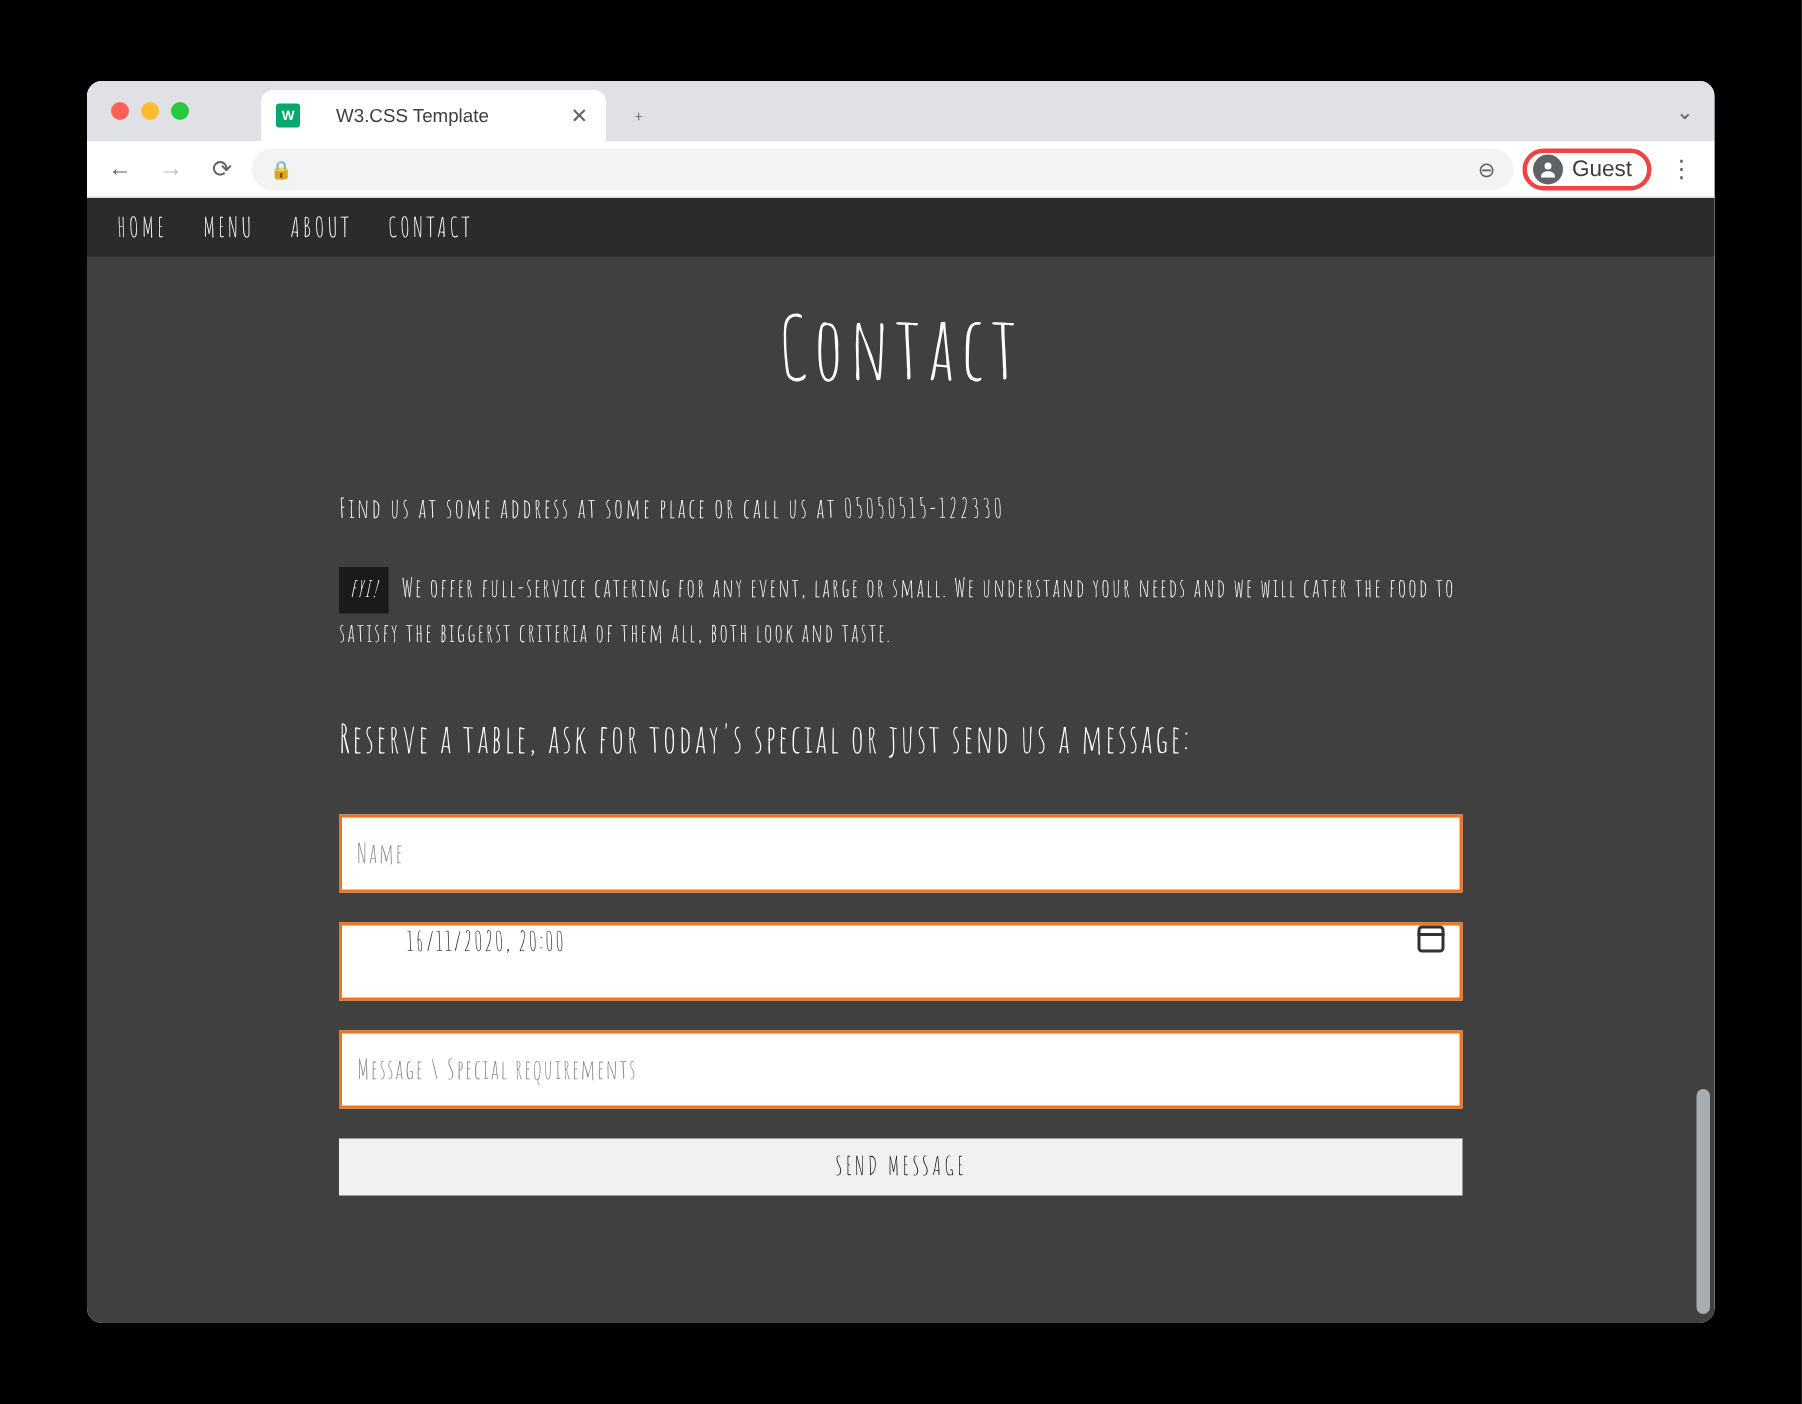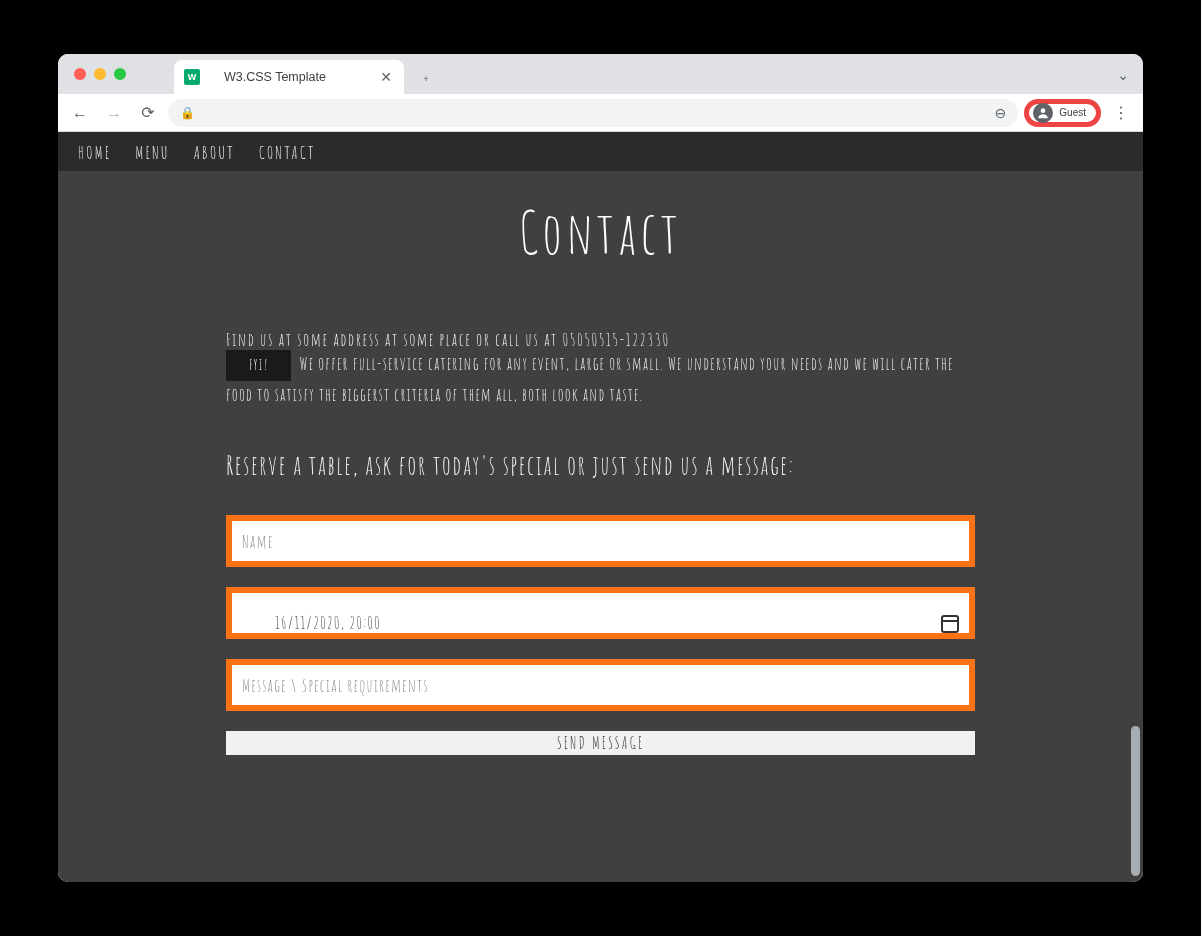--- a/index.html
+++ b/index.html
@@ -107,22 +107,22 @@
     font-size: 14px;
     color: #202124;
   }
   .url-field .lock { color:#5f6368; font-size:12px; }
   .url-field .url-host { color:#202124; }
   .url-field .url-path { color:#5f6368; }
   .url-field .zoom { color:#5f6368; margin-left:auto; font-size:14px;}
   .guest-chip {
     display:flex; align-items:center; gap:6px;
     height:28px; padding:0 10px 0 4px;
-    border:5px solid #ef4444; border-radius:14px;
-    font-size:10px; color:#3c4043; cursor:pointer;
+    border:3px solid #ef4444; border-radius:14px;
+    font-size:15px; color:#3c4043; cursor:pointer;
   }
   .guest-chip .avatar {
     width:20px;height:20px;border-radius:50%;
     background:#5f6368;display:flex;align-items:center;justify-content:center;
   }
   .kebab { width:28px;height:28px;display:flex;align-items:center;justify-content:center;color:#5f6368;cursor:pointer;font-size:16px;}
 
   
   .viewport {
     flex: 1;
@@ -161,49 +161,51 @@
     font-size: 58px;
     letter-spacing: 4px;
     font-weight: 400;
     text-align: center;
     margin: 6px 0 60px;
     font-family: inherit;
   }
   .find-us {
     font-size: 18px;
     letter-spacing: 1.5px;
+    margin-bottom: 28px;
   }
   .fyi-line {
     font-size: 17px;
     letter-spacing: 1.2px;
     line-height: 1.65;
     margin-bottom: 40px;
   }
   .fyi-tag {
     display: inline-block;
     background: #1a1a1a;
     color: #fff;
-    padding: 3px 23px;
+    padding: 3px 7px;
     margin-right: 4px;
     font-size: 15px;
     letter-spacing: 1px;
+    font-style: italic;
   }
   .reserve-line {
     font-size: 26px;
     letter-spacing: 1.5px;
     margin-bottom: 34px;
   }
   .field {
     width: 100%;
     background: #fff;
-    border: 6px solid #f97316;
+    border: 2px solid #f97316;
     height: 52px;
     margin-bottom: 20px;
     display: flex;
-    align-items: flex-end;
+    align-items: flex-start;
     padding: 0 10px;
     color: #555;
     font-family: inherit;
     font-size: 18px;
     letter-spacing: 1px;
     position:relative;
   }
   .field.datetime { color:#333;padding-left:43px; }
   .field input {
     border:none; outline:none; width:100%; height:100%;
@@ -220,21 +222,21 @@
     flex-shrink:0;
   }
   .cal-icon::before {
     content:"";
     position:absolute;
     top:3px;left:-2px;right:-2px;
     height:2px;background:#333;
   }
   .send-btn {
     width: 100%;
-    height: 24px;
+    height: 38px;
     background: #f1f1f1;
     border: none;
     color: #222;
     font-family: inherit;
     font-size: 17px;
     letter-spacing: 2px;
     cursor: pointer;
   }
   
   .scroll-track {

